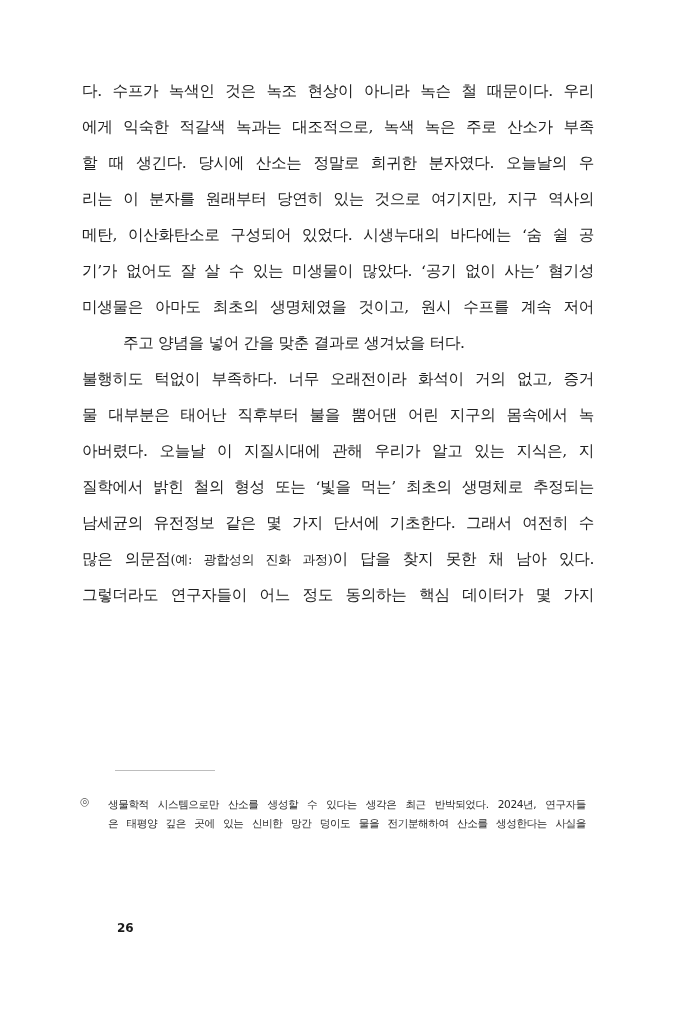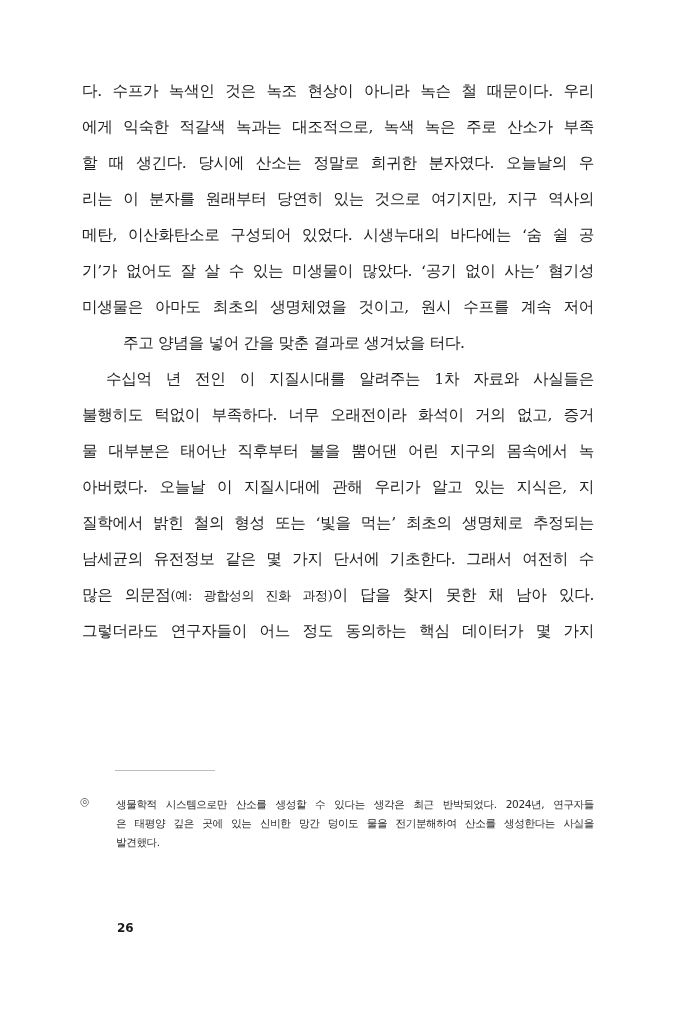--- a/index.html
+++ b/index.html
@@ -27,21 +27,21 @@
       background: #bdbdbd;
     }
     .footnote {
       position: absolute; left: 80px; top: 795px; width: 515px;
       font-family: "DejaVu Sans", sans-serif; font-size: 10.6px; letter-spacing: -0.4px;
       color: #2a2a2a;
     }
     .footnote .mark {
       position: absolute; left: 0; top: 0; font-size: 11px; color: #555;
     }
-    .footnote .fn-lines { position: absolute; left: 36px; top: 0; width: 478px; }
+    .footnote .fn-lines { position: absolute; left: 28px; top: 0; width: 478px; }
     .fn-line { height: 19px; line-height: 19px; white-space: nowrap; text-align: justify; text-align-last: justify; }
     .fn-line.last { text-align-last: left; }
     .page-number {
       position: absolute; left: 117px; top: 921px;
       font-family: "DejaVu Sans", sans-serif; font-weight: bold; font-size: 12px;
       color: #1a1a1a;
     }
   </style>
 </head>
 <body>
@@ -49,37 +49,35 @@
 <div class="page">
   <div class="body-text">
     <div class="line">다. 수프가 녹색인 것은 녹조 현상이 아니라 녹슨 철 때문이다. 우리</div>
     <div class="line">에게 익숙한 적갈색 녹과는 대조적으로, 녹색 녹은 주로 산소가 부족</div>
     <div class="line">할 때 생긴다. 당시에 산소는 정말로 희귀한 분자였다. 오늘날의 우</div>
     <div class="line">리는 이 분자를 원래부터 당연히 있는 것으로 여기지만, 지구 역사의</div>
     <div class="line">메탄, 이산화탄소로 구성되어 있었다. 시생누대의 바다에는 ‘숨 쉴 공</div>
     <div class="line">기’가 없어도 잘 살 수 있는 미생물이 많았다. ‘공기 없이 사는’ 혐기성</div>
     <div class="line">미생물은 아마도 최초의 생명체였을 것이고, 원시 수프를 계속 저어</div>
     <div class="line last">주고 양념을 넣어 간을 맞춘 결과로 생겨났을 터다.</div>
-    <div class="line indent">수십억 년 전인 이 지질시대를 알려주는 1차 자료와 사실들은</div>
     <div class="line">불행히도 턱없이 부족하다. 너무 오래전이라 화석이 거의 없고, 증거</div>
     <div class="line">물 대부분은 태어난 직후부터 불을 뿜어댄 어린 지구의 몸속에서 녹</div>
     <div class="line">아버렸다. 오늘날 이 지질시대에 관해 우리가 알고 있는 지식은, 지</div>
     <div class="line">질학에서 밝힌 철의 형성 또는 ‘빛을 먹는’ 최초의 생명체로 추정되는</div>
     <div class="line">남세균의 유전정보 같은 몇 가지 단서에 기초한다. 그래서 여전히 수</div>
     <div class="line">
       <span>많은 의문점</span><span class="paren">(예: 광합성의 진화 과정)</span><span>이 답을 찾지 못한 채 남아 있다.</span>
     </div>
     <div class="line">그렇더라도 연구자들이 어느 정도 동의하는 핵심 데이터가 몇 가지</div>
   </div>
 
   <div class="rule"></div>
 
   <div class="footnote">
     <span class="mark">◎</span>
     <div class="fn-lines">
       <div class="fn-line">생물학적 시스템으로만 산소를 생성할 수 있다는 생각은 최근 반박되었다. 2024년, 연구자들</div>
       <div class="fn-line">은 태평양 깊은 곳에 있는 신비한 망간 덩이도 물을 전기분해하여 산소를 생성한다는 사실을</div>
-      <div class="fn-line last">발견했다.</div>
     </div>
   </div>
 
   <div class="page-number">26</div>
 </div>
 
 </body></html>

